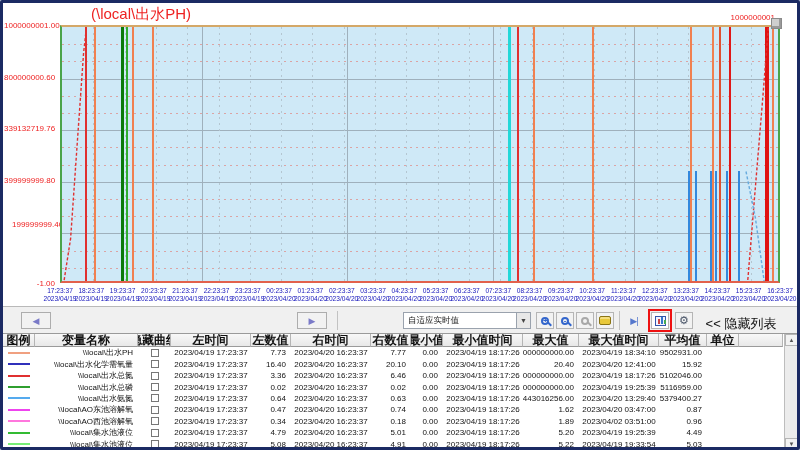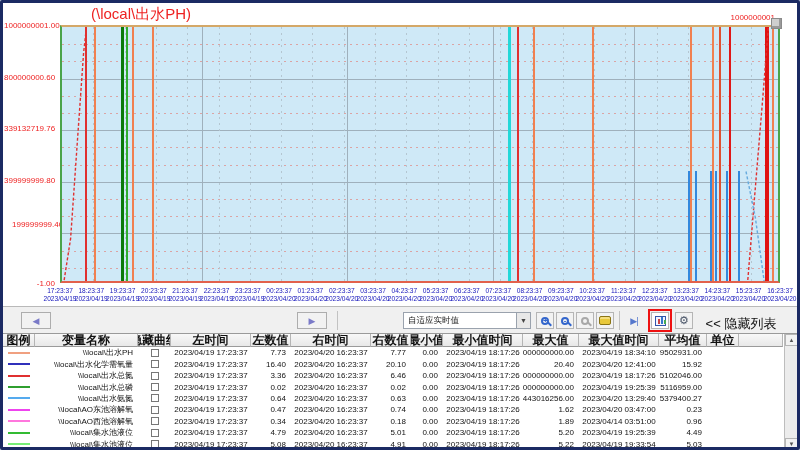--- a/index.html
+++ b/index.html
@@ -432,39 +432,39 @@
             <div class="chk"></div>
           </div>
           <div class="td c" style="width: 80px;">2023/04/19 17:23:37</div>
           <div class="td r" style="width: 40px;">0.47</div>
           <div class="td c" style="width: 80px;">2023/04/20 16:23:37</div>
           <div class="td r" style="width: 40px;">0.74</div>
           <div class="td r" style="width: 32px;">0.00</div>
           <div class="td c" style="width: 80px;">2023/04/19 18:17:26</div>
           <div class="td r" style="width: 56px;">1.62</div>
           <div class="td c" style="width: 80px;">2023/04/20 03:47:00</div>
-          <div class="td r" style="width: 48px;">0.23</div>
+          <div class="td r" style="width: 48px;">0.87</div>
           <div class="td c" style="width: 32px;"></div>
         </div>
         <div class="tr">
           <div class="td c" style="width: 32px;">
             <div class="swatch" style="background: rgb(255, 119, 221);"></div>
           </div>
           <div class="td r" style="width: 103px;">\\local\AO西池溶解氧</div>
           <div class="td c" style="width: 33px;">
             <div class="chk"></div>
           </div>
           <div class="td c" style="width: 80px;">2023/04/19 17:23:37</div>
           <div class="td r" style="width: 40px;">0.34</div>
           <div class="td c" style="width: 80px;">2023/04/20 16:23:37</div>
           <div class="td r" style="width: 40px;">0.18</div>
           <div class="td r" style="width: 32px;">0.00</div>
           <div class="td c" style="width: 80px;">2023/04/19 18:17:26</div>
           <div class="td r" style="width: 56px;">1.89</div>
-          <div class="td c" style="width: 80px;">2023/04/14 03:51:00</div>
+          <div class="td c" style="width: 80px;">2023/04/02 03:51:00</div>
           <div class="td r" style="width: 48px;">0.96</div>
           <div class="td c" style="width: 32px;"></div>
         </div>
         <div class="tr">
           <div class="td c" style="width: 32px;">
             <div class="swatch" style="background: rgb(51, 187, 51);"></div>
           </div>
           <div class="td r" style="width: 103px;">\\local\集水池液位</div>
           <div class="td c" style="width: 33px;">
             <div class="chk"></div>

